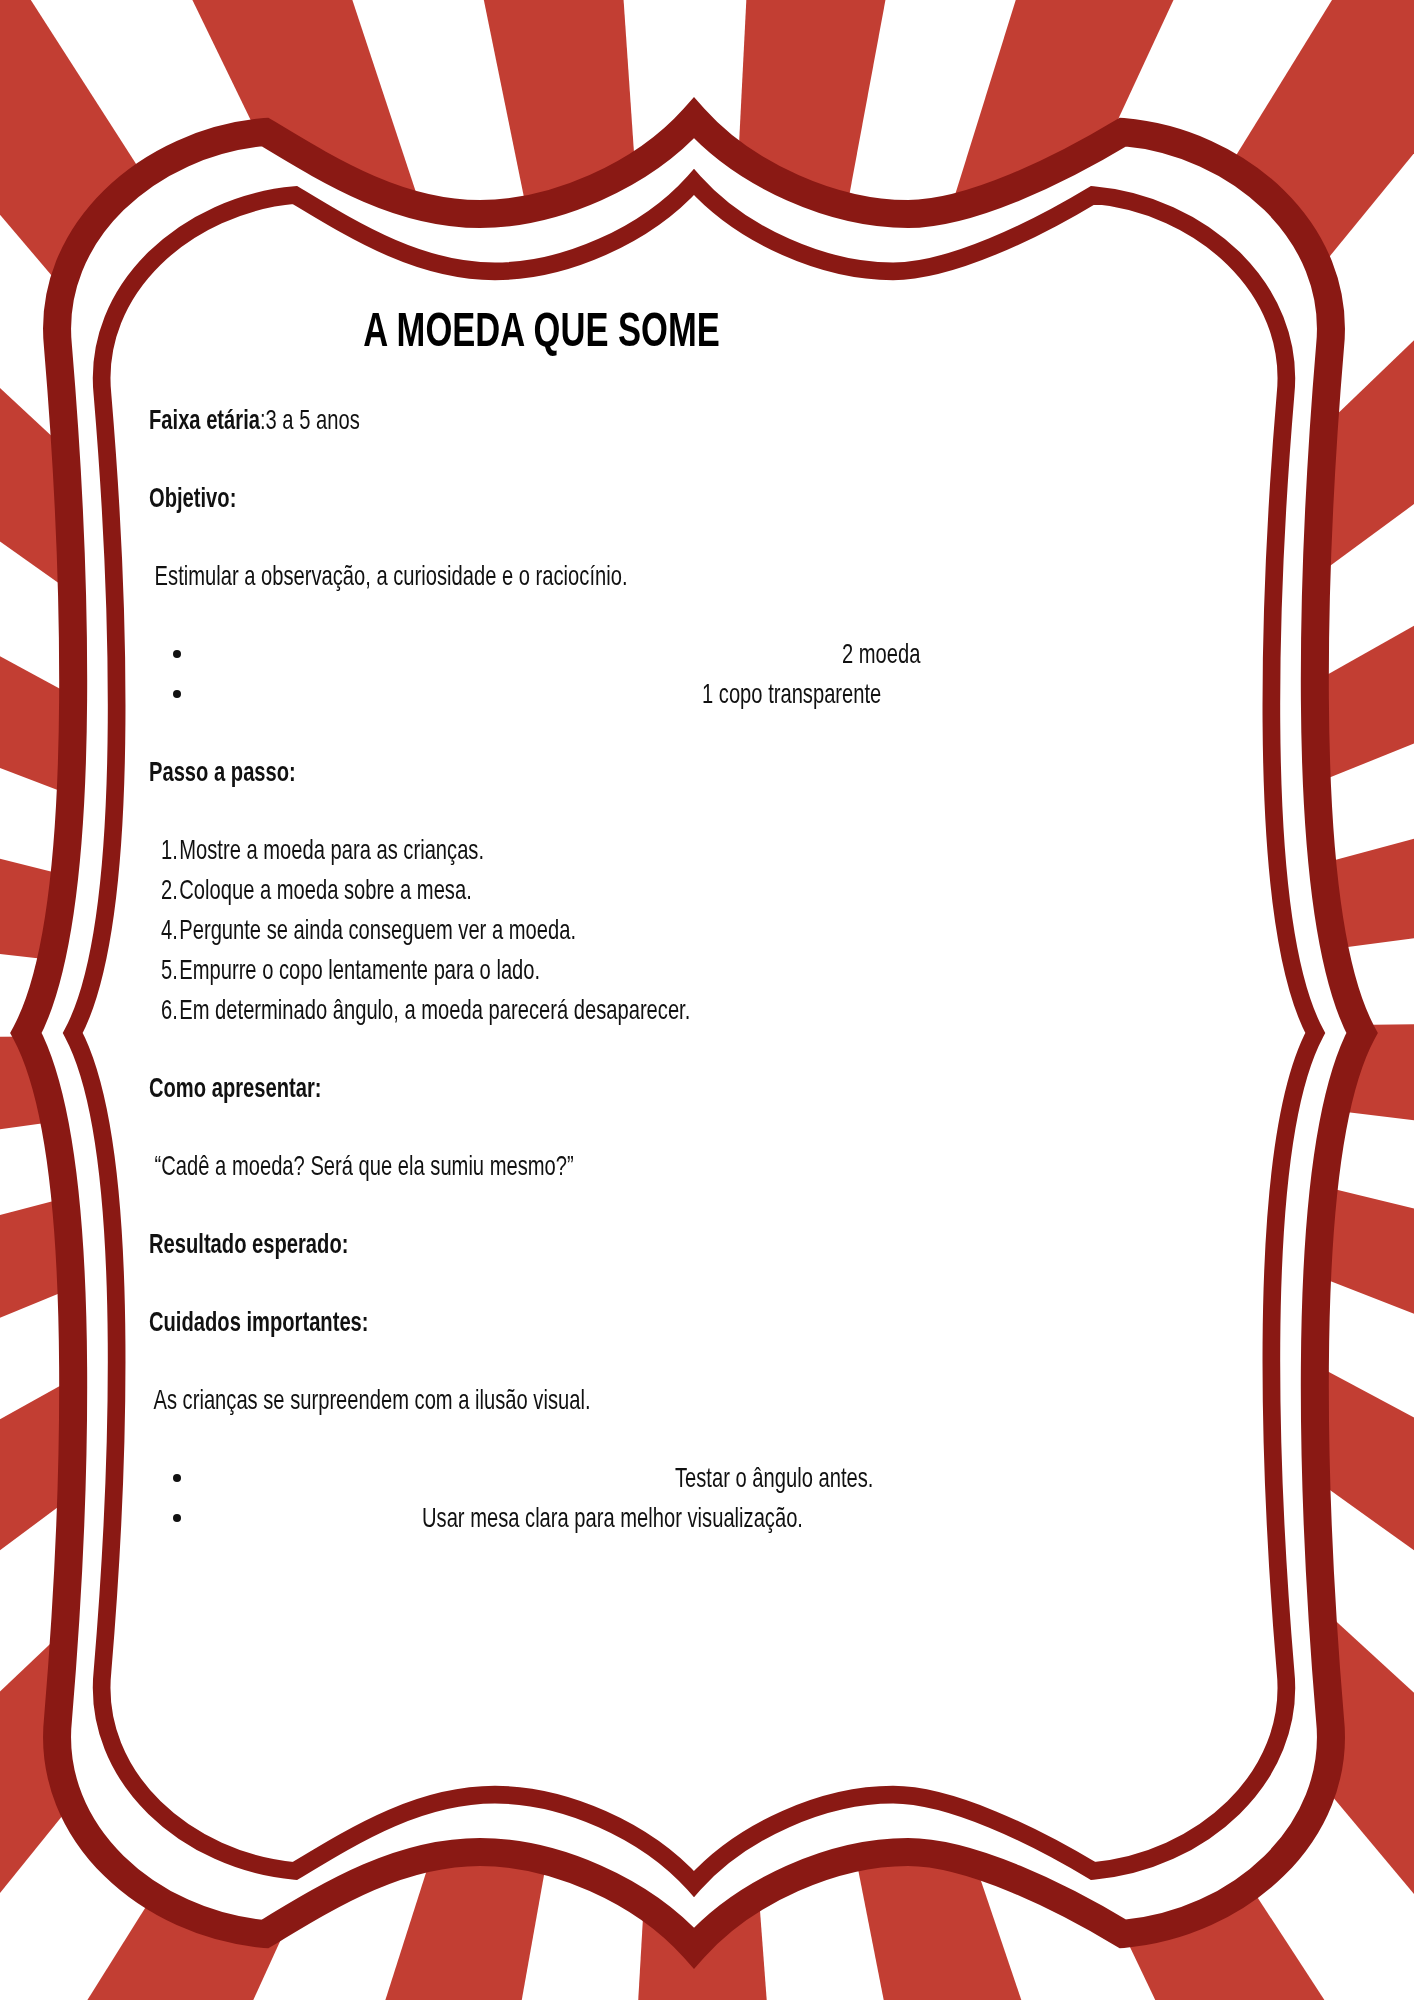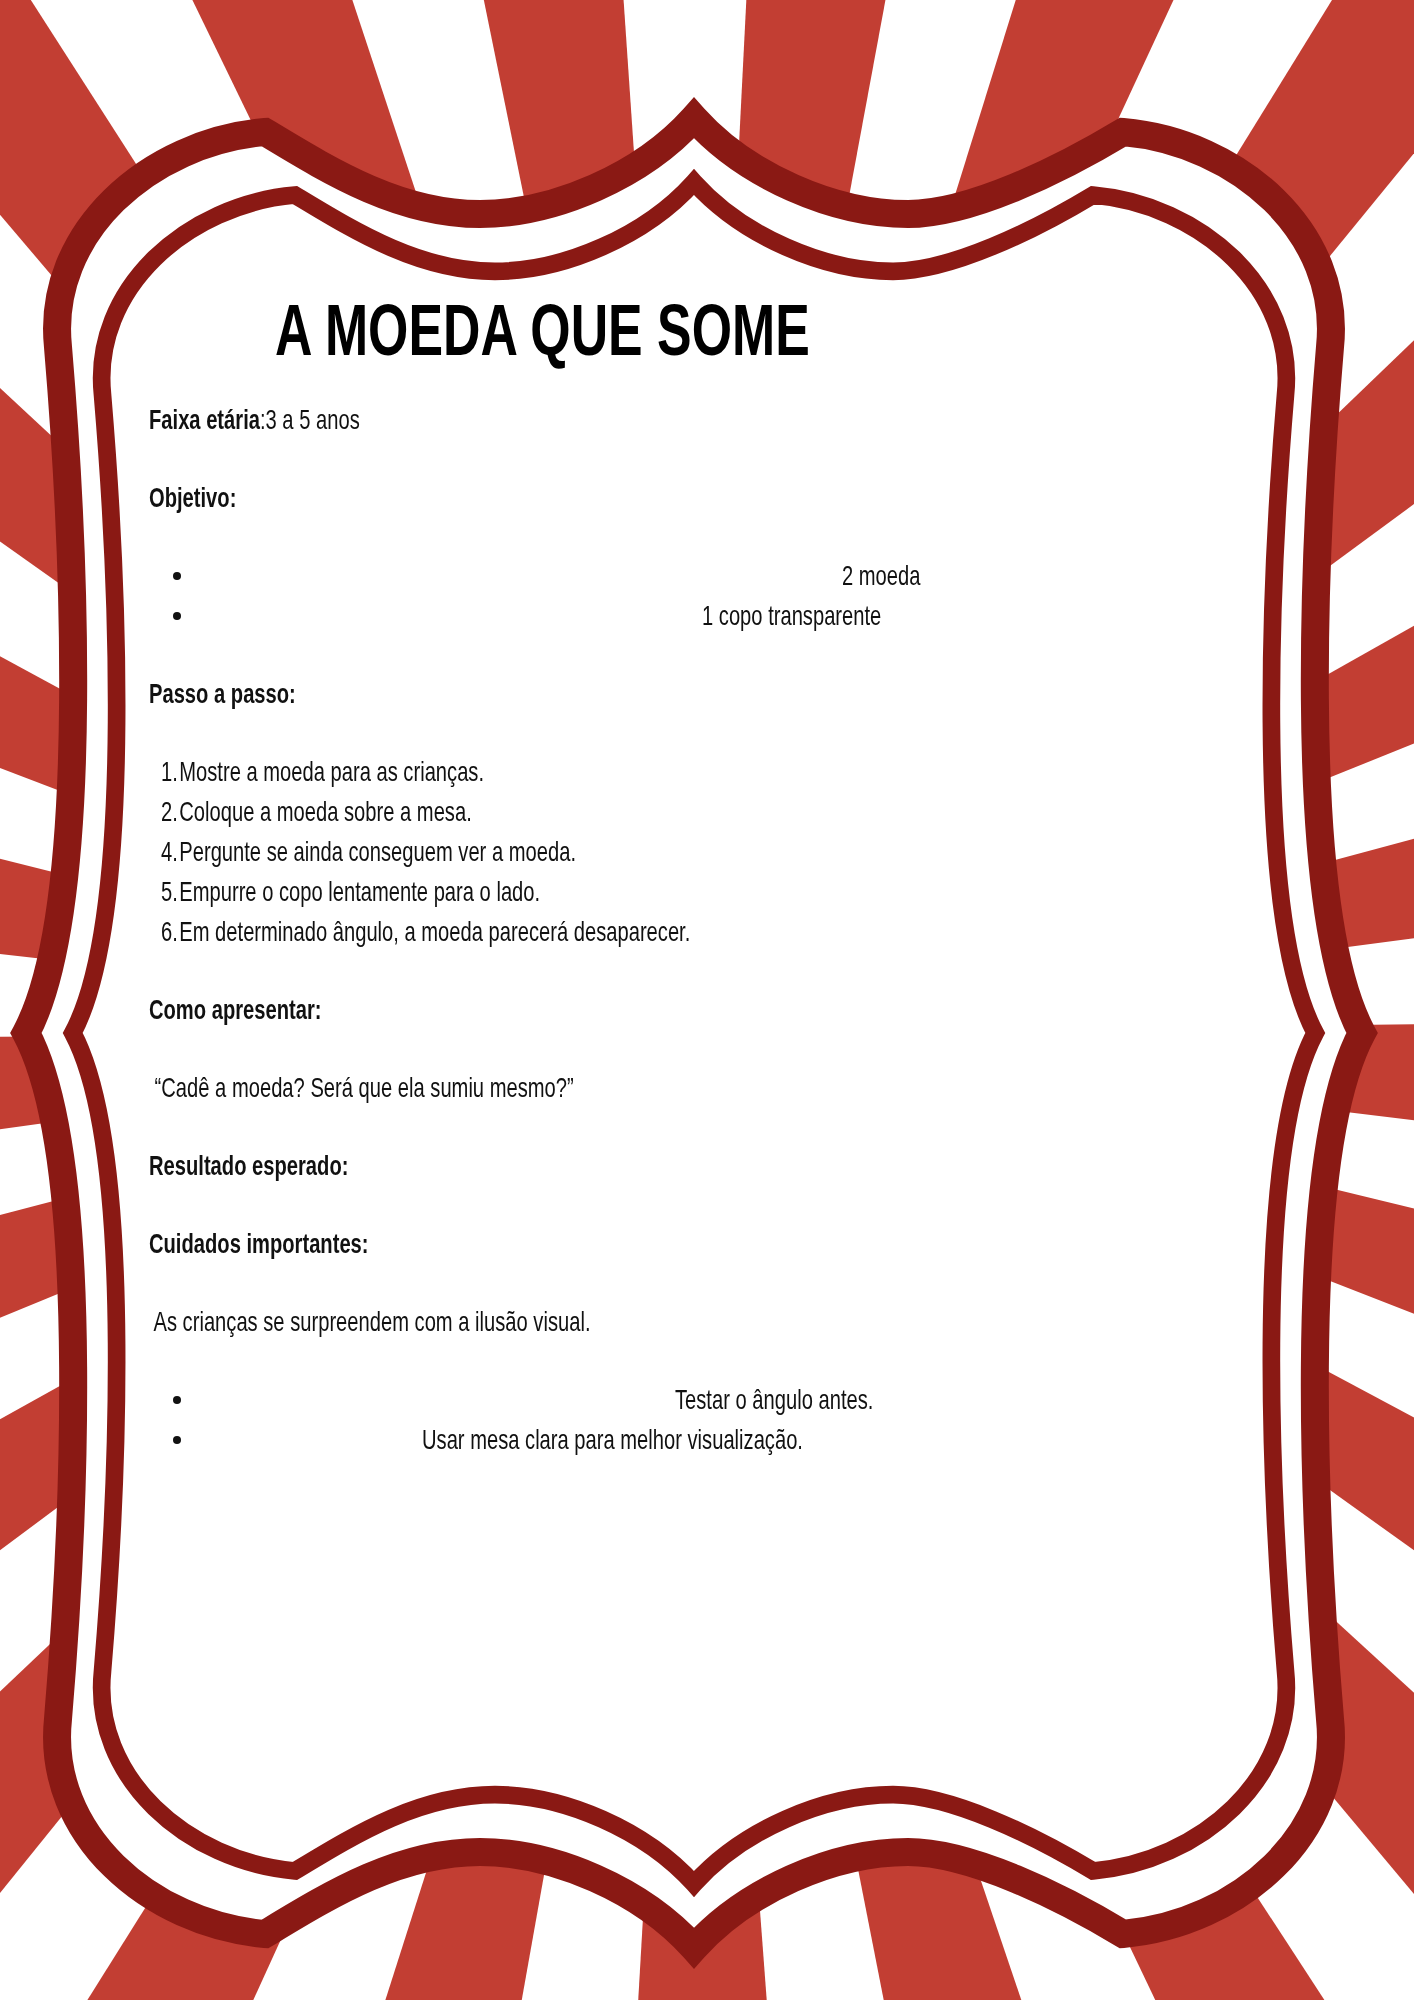--- a/index.html
+++ b/index.html
@@ -20,21 +20,21 @@
   #frame-inner { fill:none; stroke:var(--maroon); stroke-width:19px; }
 
   .content {
     position:absolute; left:133px; top:298px; width:818px;
     font-size:28px; line-height:40px; z-index:2;
   }
   
   .sx { display:inline-block; transform:scaleX(0.72); transform-origin:0 50%; white-space:pre; }
   .sxc { transform-origin:50% 50%; }
   .b { font-weight:700; }
-  .title { margin:0; font-size:72px; line-height:64px; font-weight:700; text-align:center; color:#000; }
+  .title { margin:0; font-size:48px; line-height:64px; font-weight:700; text-align:center; color:#000; }
   .block { margin-top:38px;margin-left:16px; }
   .content > :first-child { margin-top:0; }
   .ul .li { position:relative; padding-left:41px;text-align:right; }
   .ul .li::before {
     content:""; position:absolute; left:24px; top:16px;
     width:8px; height:8px; border-radius:50%; background:var(--ink);
   }
   .ol .li { padding-left:12px; }
   .num { margin-right:2px; }
 </style>
@@ -108,20 +108,21 @@
          C 554 214 642 176 694 118 Z"></path>
   </svg>
 
   <div class="content">
 
     <h1 class="title"><span class="sx sxc">A MOEDA QUE SOME</span></h1>
 
     <div class="block"><span class="sx"><span class="b">Faixa etária</span><span>:3 a 5 anos</span></span></div>
 
     <div class="block"><span class="sx b">Objetivo:</span></div>
+    <div class="block"><span class="sx"> Estimular a observação, a curiosidade e o raciocínio.</span></div>
 
     <div class="block ul">
       <div class="li"><span class="sx">2 moeda</span></div>
       <div class="li"><span class="sx">1 copo transparente</span></div>
     </div>
 
     <div class="block"><span class="sx b">Passo a passo:</span></div>
     <div class="block ol">
       <div class="li"><span class="sx"><span class="num">1.</span><span>Mostre a moeda para as crianças.</span></span></div>
       <div class="li"><span class="sx"><span class="num">2.</span><span>Coloque a moeda sobre a mesa.</span></span></div>

